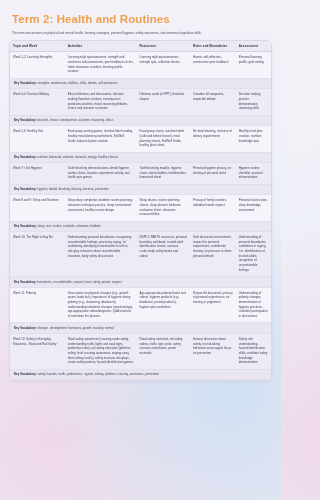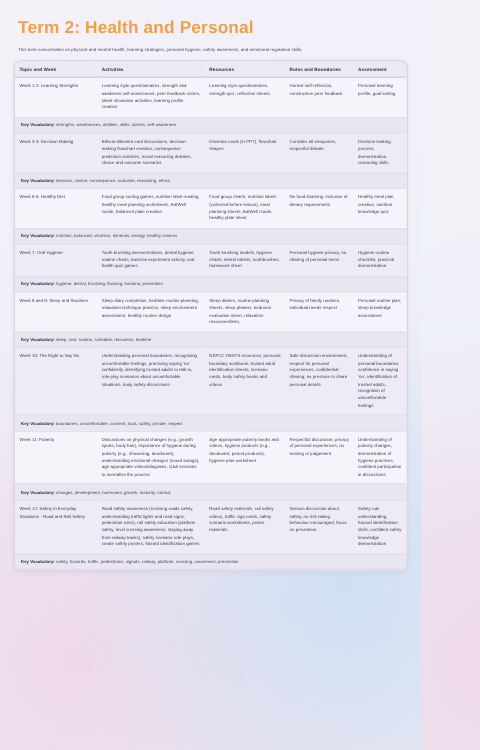--- a/index.html
+++ b/index.html
@@ -66,21 +66,21 @@
   col.c1 { width:21%; }
   col.c2 { width:27.5%; }
   col.c3 { width:20.5%; }
   col.c4 { width:17.5%; }
   col.c5 { width:13.5%; }
 </style>
 </head>
 <body>
 
 <div class="page">
-  <h1 class="title">Term 2: Health and Personal</h1>
+  <h1 class="title">Term 2: Health and Routines</h1>
   <p class="subtitle">This term concentrates on physical and mental health, learning strategies, personal hygiene, safety awareness, and emotional regulation skills.</p>
 
   <div class="table-card">
     <table>
       <colgroup>
         <col class="c1">
           <col class="c2">
           <col class="c3">
           <col class="c4">
           <col class="c5">

